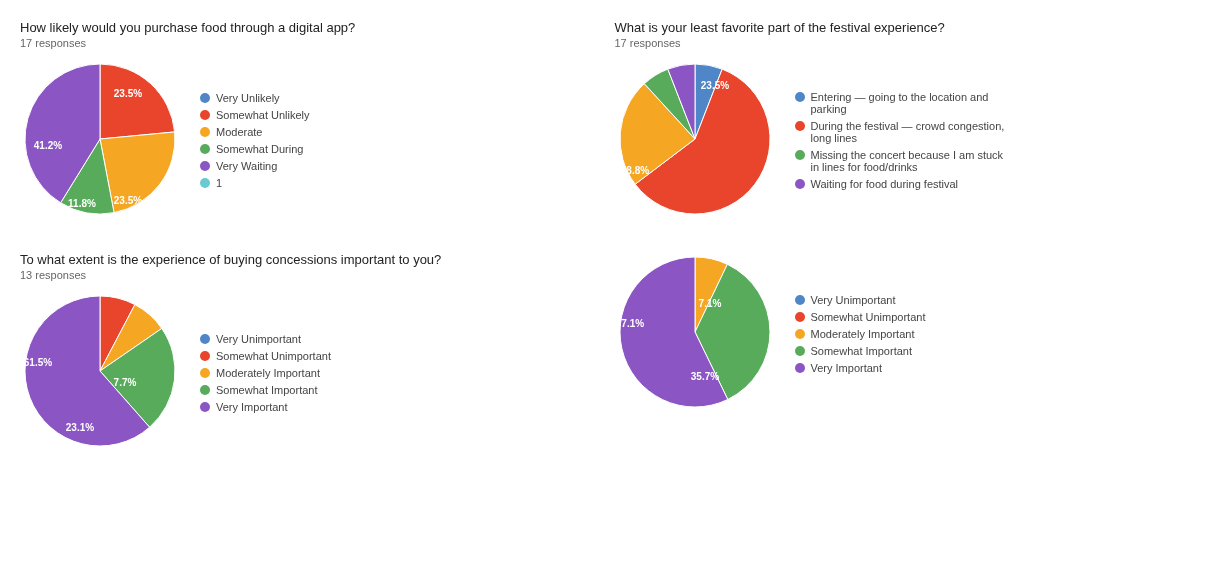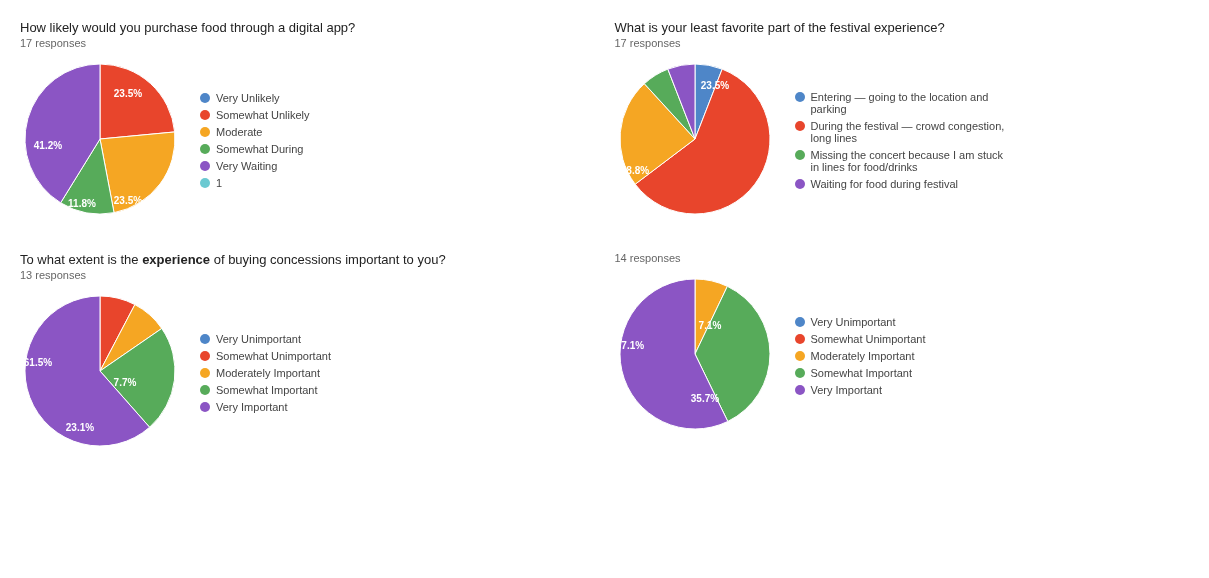--- a/index.html
+++ b/index.html
@@ -20,21 +20,21 @@
       display: flex;
       flex-direction: column;
     }
     .chart-title {
       font-size: 13px;
       margin-bottom: 2px;
       font-weight: normal;
       color: #222;
     }
     .chart-title strong {
-      font-weight: bold;
+      font-weight: normal;
     }
     .responses-label {
       font-size: 11px;
       color: #666;
       margin-bottom: 10px;
     }
     .chart-content {
       display: flex;
       align-items: center;
       gap: 20px;
@@ -173,21 +173,20 @@
             <span>Somewhat Important</span>
           </div>
           <div class="legend-item">
             <div class="legend-dot" style="background-color: rgb(139, 85, 196);"></div>
             <span>Very Important</span>
           </div>
         </div>
       </div>
     </div>
     <div class="chart-section">
-      <div class="responses-label">14 responses</div>
       <div class="chart-content">
         <div class="pie-container"><svg width="160" height="160">
             <path d="M 80 80 L 80 5 A 75 75 0 0 1 112.35920342607193 12.339953047384782 Z" fill="#f5a623" stroke="#fff" stroke-width="1"></path>
             <path d="M 80 80 L 112.35920342607193 12.339953047384782 A 75 75 0 0 1 112.78368249881996 147.45539386747782 Z" fill="#57ab5a" stroke="#fff" stroke-width="1"></path>
             <path d="M 80 80 L 112.78368249881996 147.45539386747782 A 75 75 0 1 1 79.99999999999999 5 Z" fill="#8b55c4" stroke="#fff" stroke-width="1"></path>
             <text x="95" y="55" font-size="10" fill="#fff" font-weight="bold" text-anchor="middle">7.1%</text>
             <text x="90" y="128" font-size="10" fill="#fff" font-weight="bold" text-anchor="middle">35.7%</text>
             <text x="15" y="75" font-size="10" fill="#fff" font-weight="bold" text-anchor="middle">57.1%</text>
           </svg></div>
         <div class="legend">

